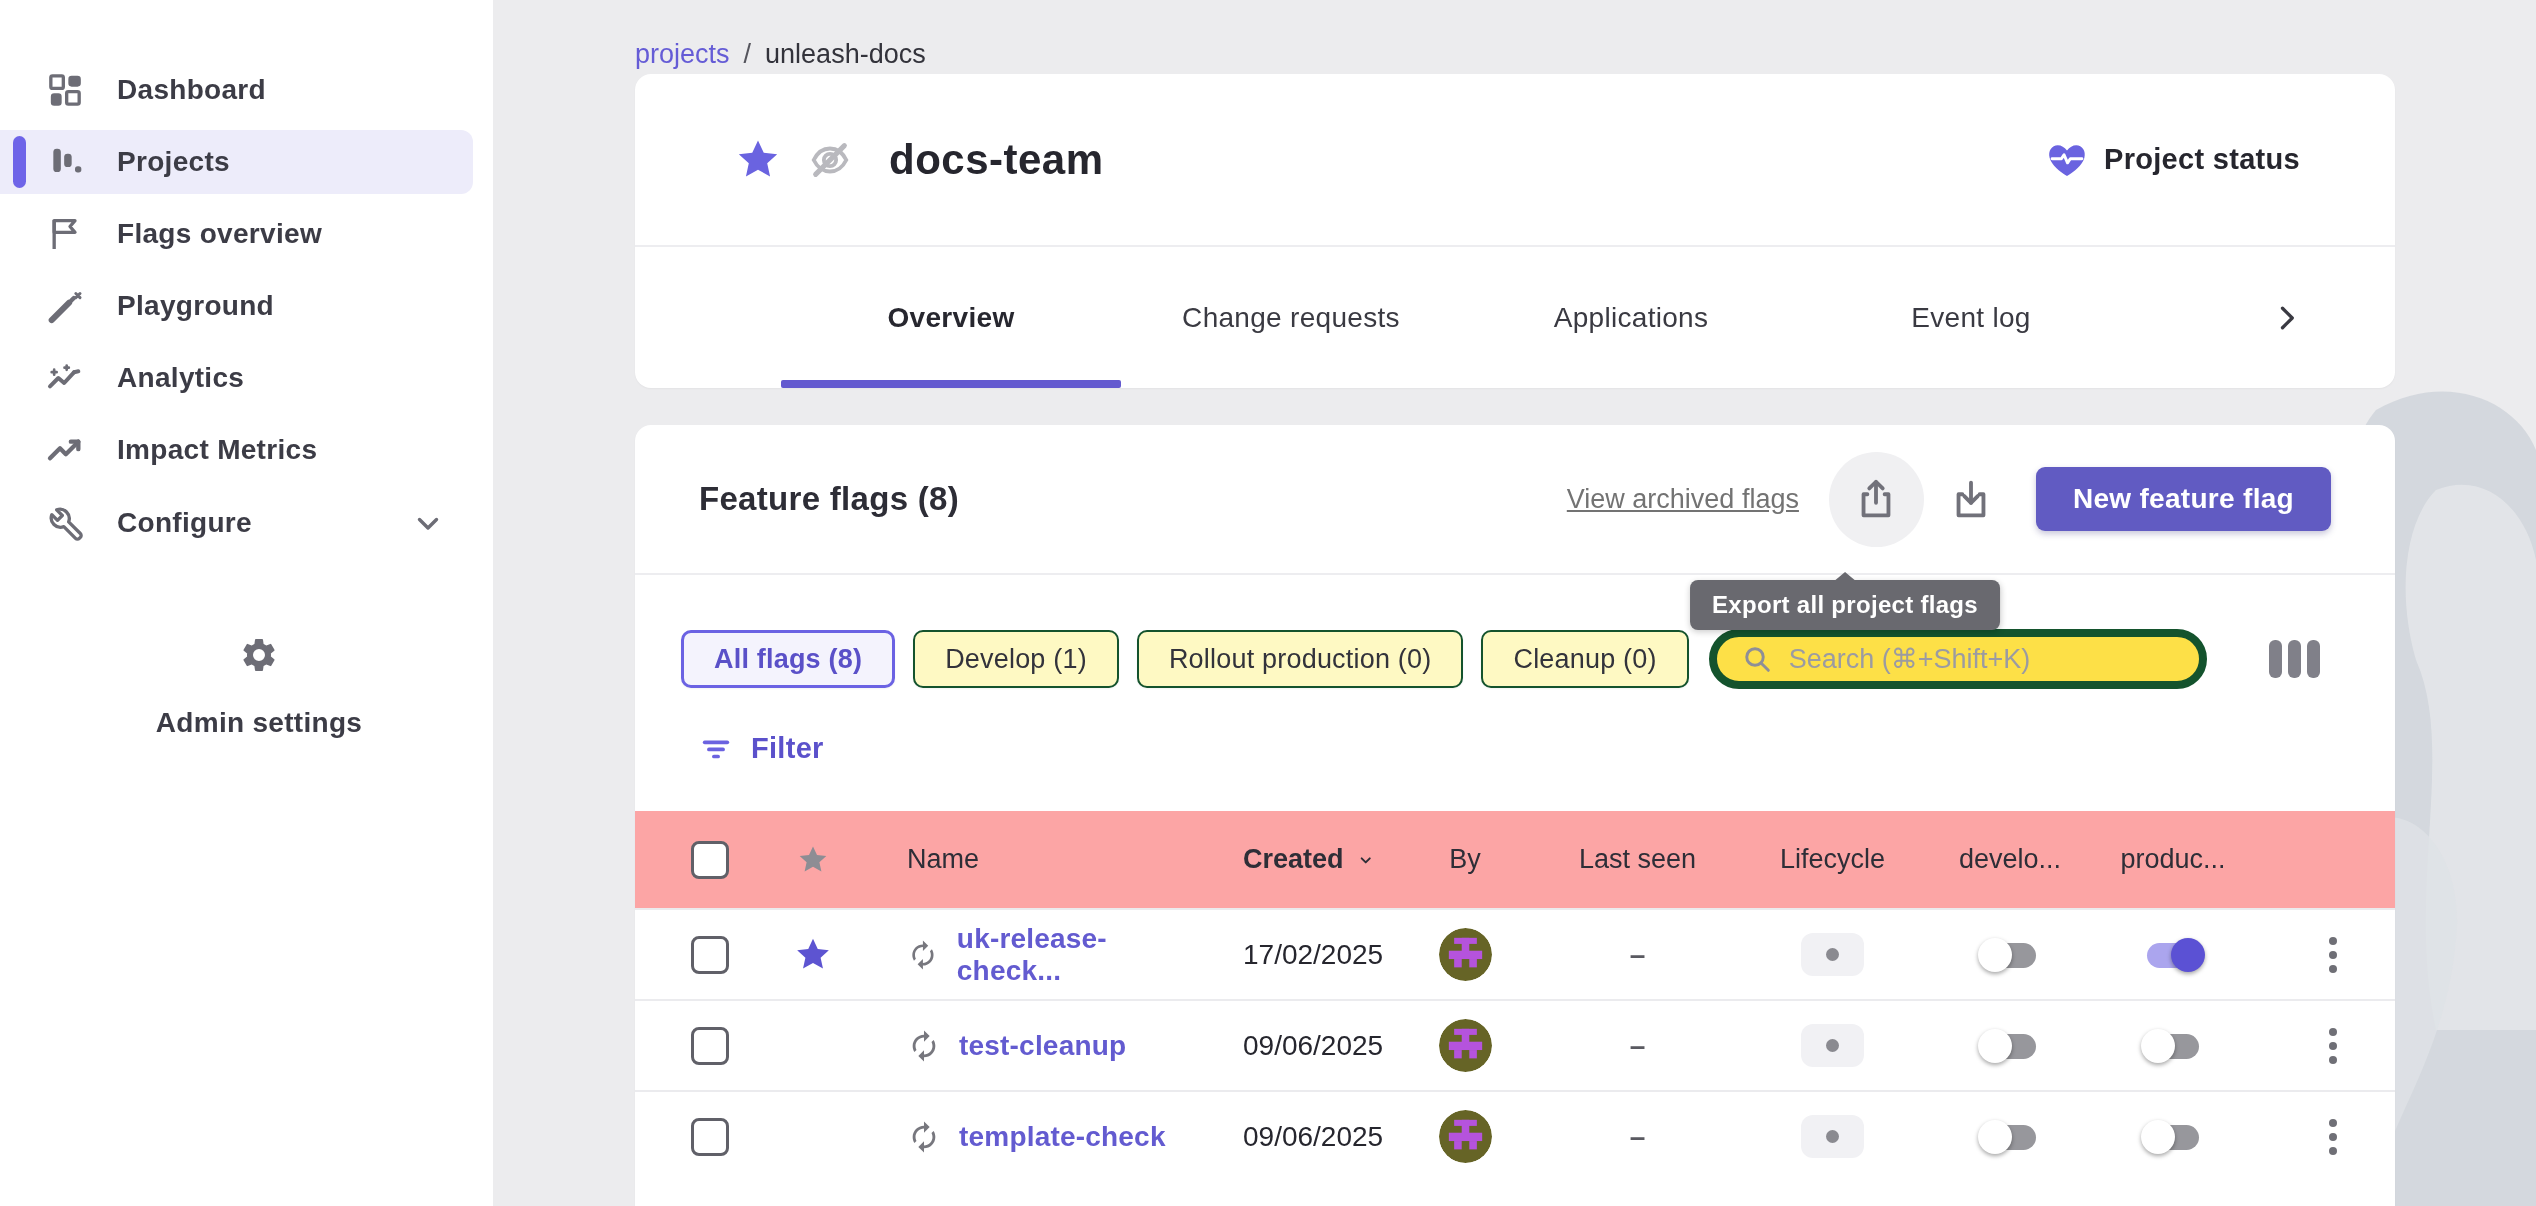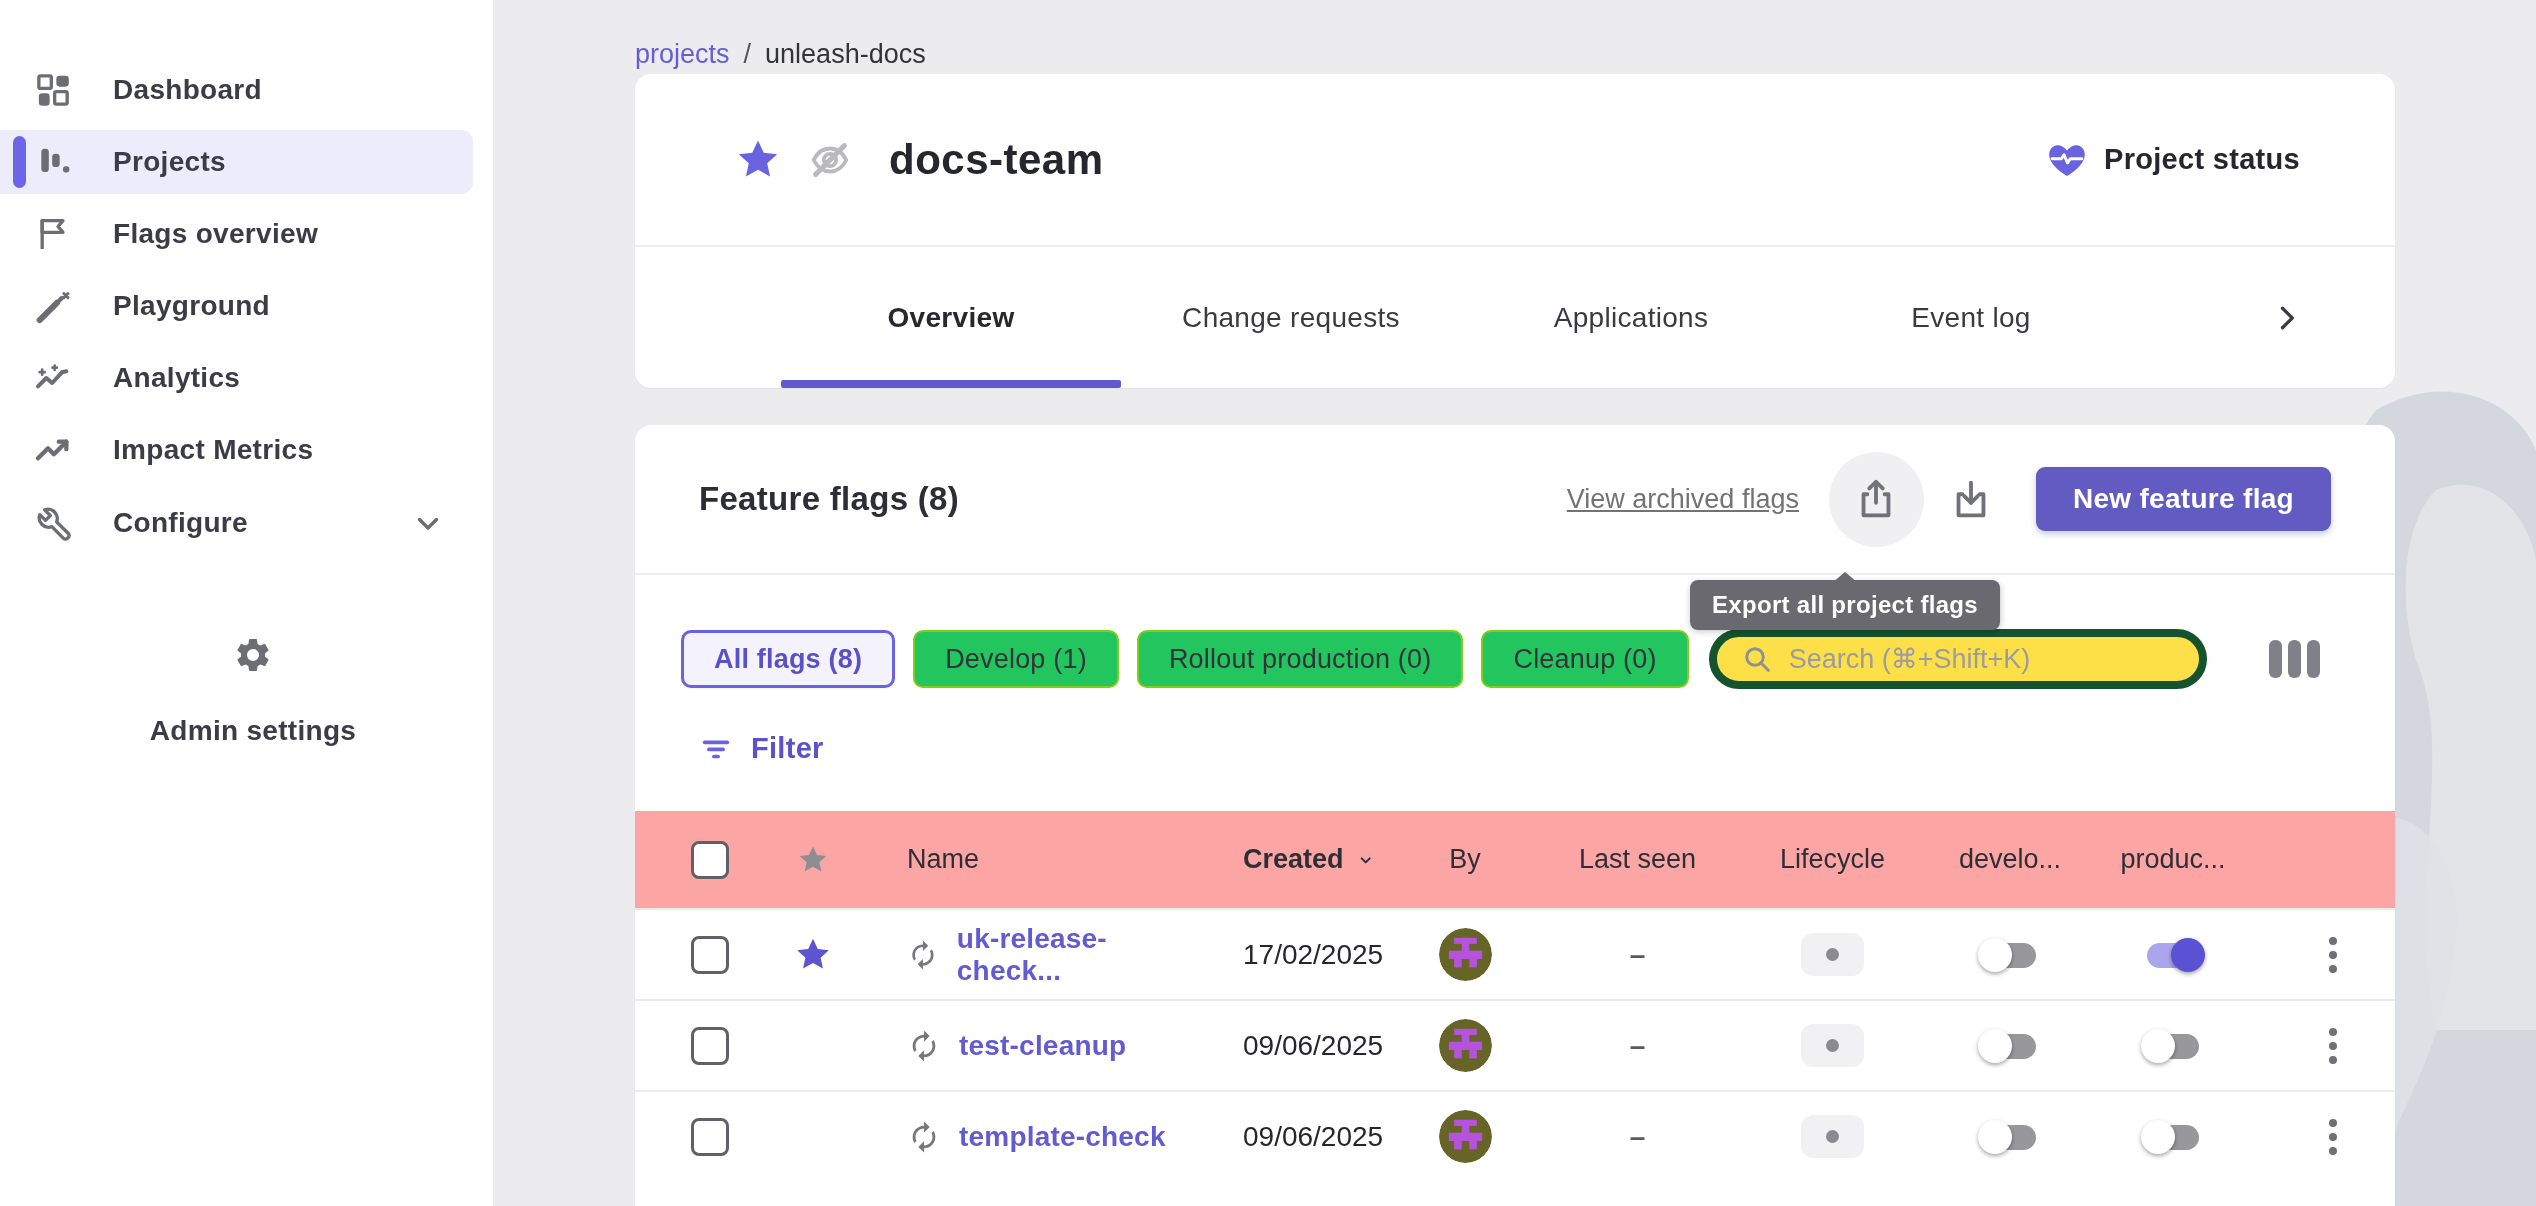--- a/index.html
+++ b/index.html
@@ -10,21 +10,21 @@
   }
   
   .bg-art { position:absolute; right:0; top:330px; width:220px; height:876px; z-index:0; }
   
   .sidebar {
     position:absolute; left:0; top:0; width:493px; height:1206px;
     background:#ffffff; z-index:3; padding-top:58px;
   }
   .nav-item {
     position:relative; height:64px; margin:0 20px 8px 0; display:flex; align-items:center;
-    padding-left:33px; gap:40px; border-radius:0 12px 12px 0; cursor:pointer;
+    padding-left:45px; gap:32px; border-radius:0 12px 12px 0; cursor:pointer;
   }
   .nav-item .nav-label { font-size:28px; font-weight:600; color:#3c3c46; letter-spacing:.3px; }
   .nav-item svg { flex:0 0 auto; }
   .nav-item.is-on { background:#edecfa; }
   .nav-item.is-on::before {
     content:""; position:absolute; left:13px; top:6px; bottom:6px; width:13px;
     border-radius:7px; background:#6e64e8;
   }
   .nav-item .chevron-right-slot { margin-left:auto; margin-right:28px; display:flex; }
   .nav-item.admin { margin-top:80px;flex-direction:column; }
@@ -67,21 +67,21 @@
     background:#69696f; color:#fff; font-size:24px; font-weight:700; letter-spacing:.3px;
     padding:11px 22px; border-radius:8px; white-space:nowrap; box-shadow:0 2px 6px rgba(0,0,0,.2);
   }
   .tooltip::before {
     content:""; position:absolute; top:-8px; left:50%; transform:translateX(-50%);
     border-left:12px solid transparent; border-right:12px solid transparent; border-bottom:10px solid #69696f;
   }
   .filters-row { display:flex; align-items:center; margin-top:54px; padding:0 46px; }
   .chip {
     height:58px; display:flex; align-items:center; padding:0 30px; margin-right:18px;
-    background:#22c55e; border:2px solid #84cc16; border-radius:10px; cursor:pointer;
+    background:#fef9c3; border:2px solid #14532d; border-radius:10px; cursor:pointer;
     font-size:27px; font-weight:500; color:#33333b; box-shadow:0 1px 2px rgba(0,0,0,.05); letter-spacing:.2px;
   }
   .chip.is-on { background:#f4f3fd; border:3px solid #6b62e3; color:#5a50c8; font-weight:700; }
   .search-box {
     height:60px; width:498px; border:8px solid #14532d; border-radius:30px; background:#fde047;
     display:flex; align-items:center; padding:0 24px; gap:16px; margin-left:2px;
   }
   .search-box input {
     border:none; outline:none; background:transparent; flex:1; font-family:"Liberation Sans", sans-serif;
     font-size:27px; color:#33333b;

